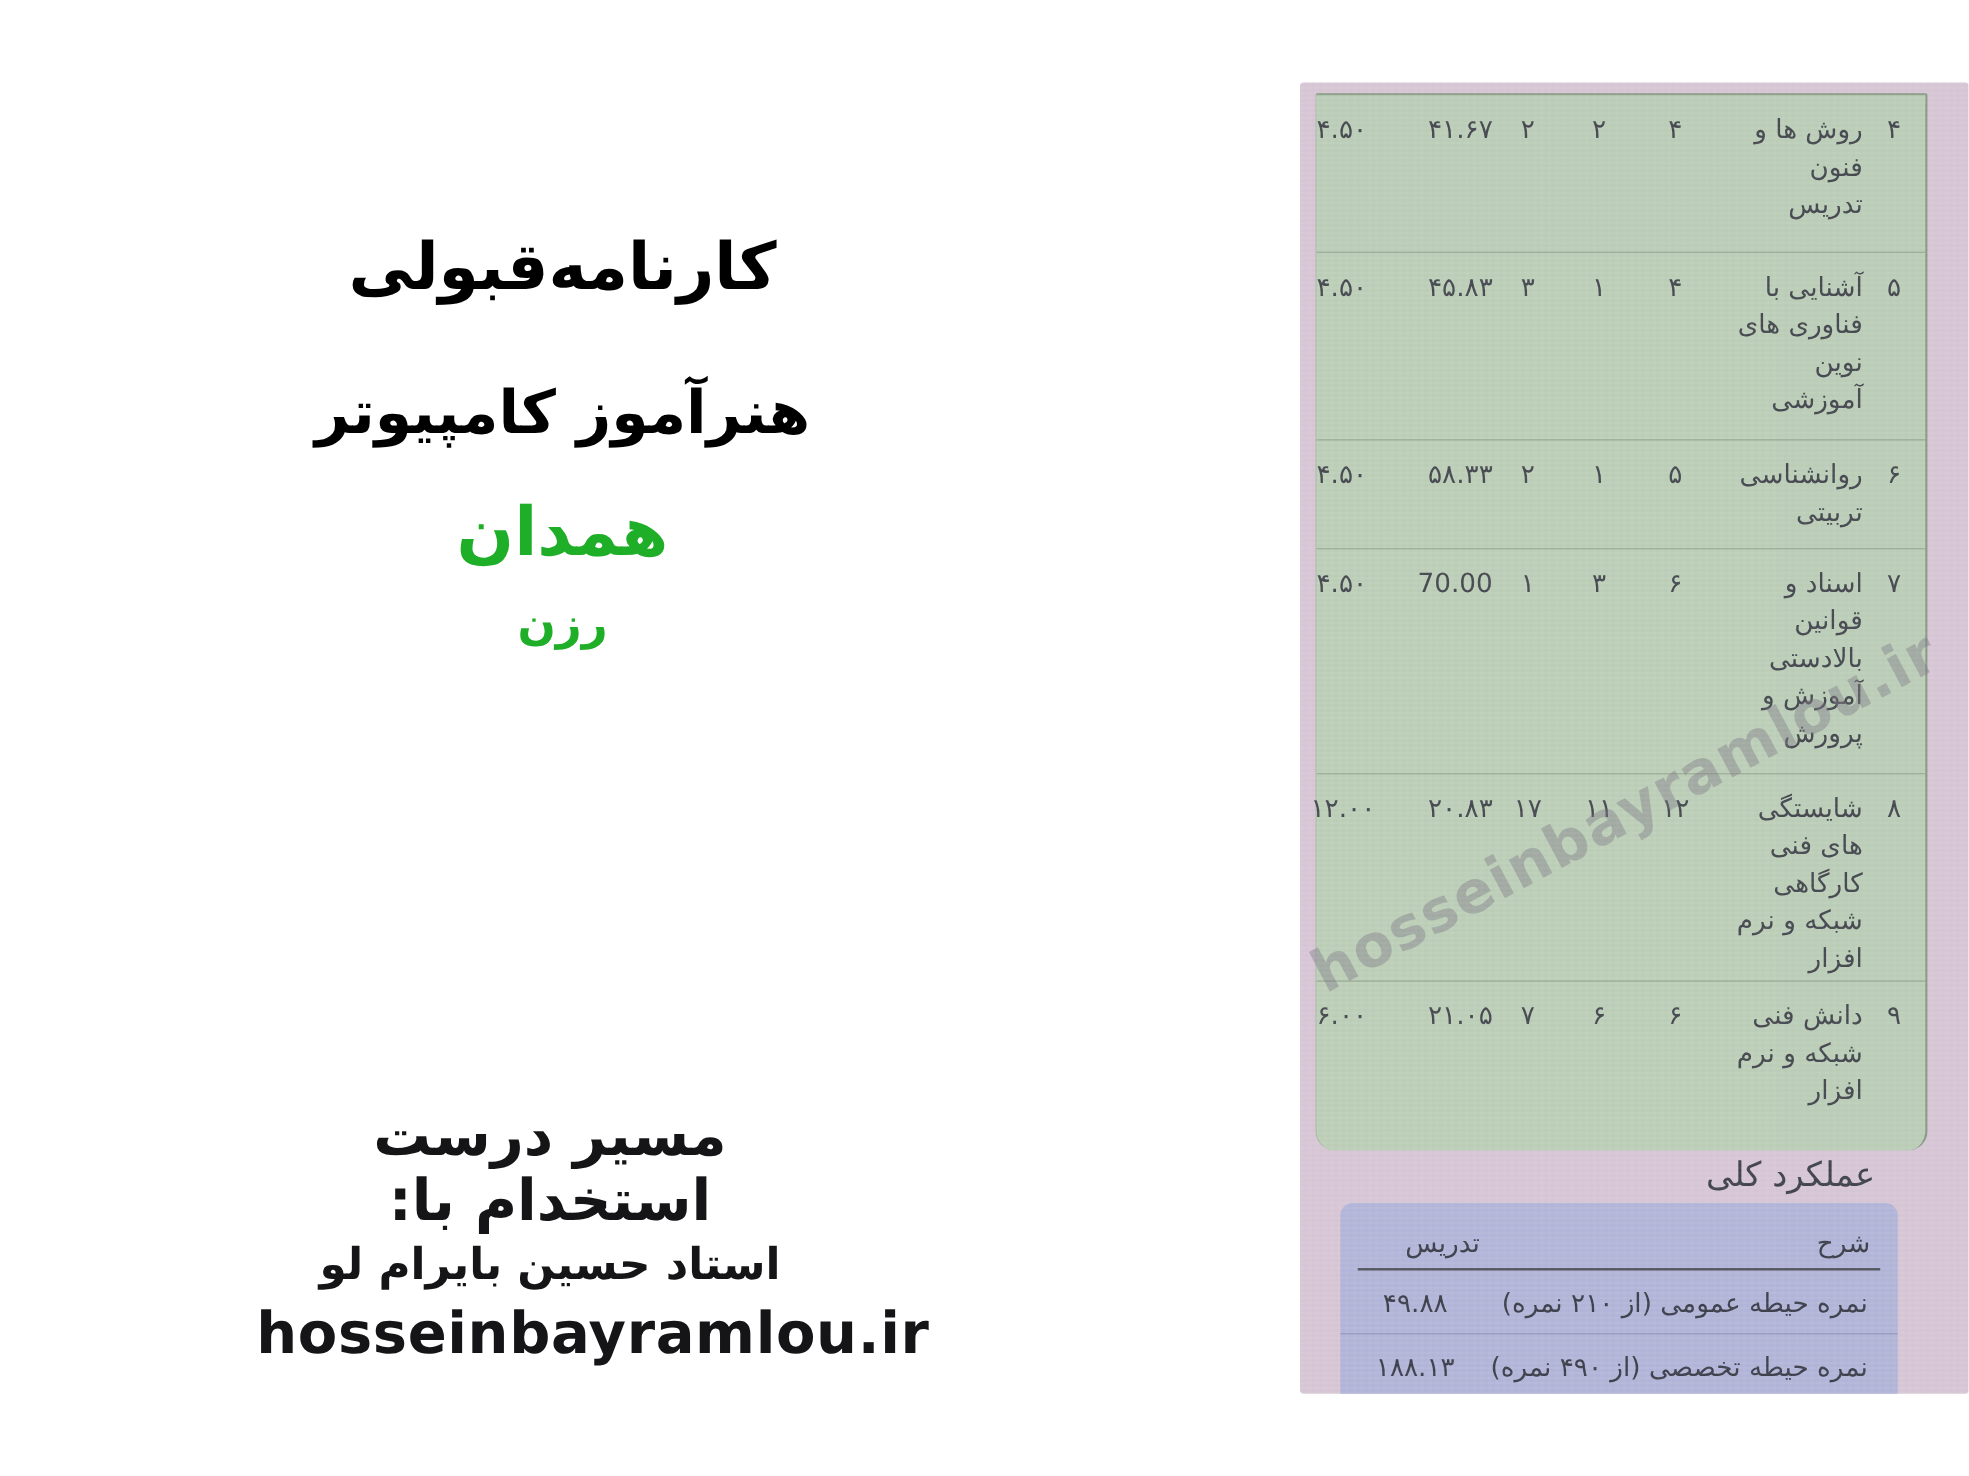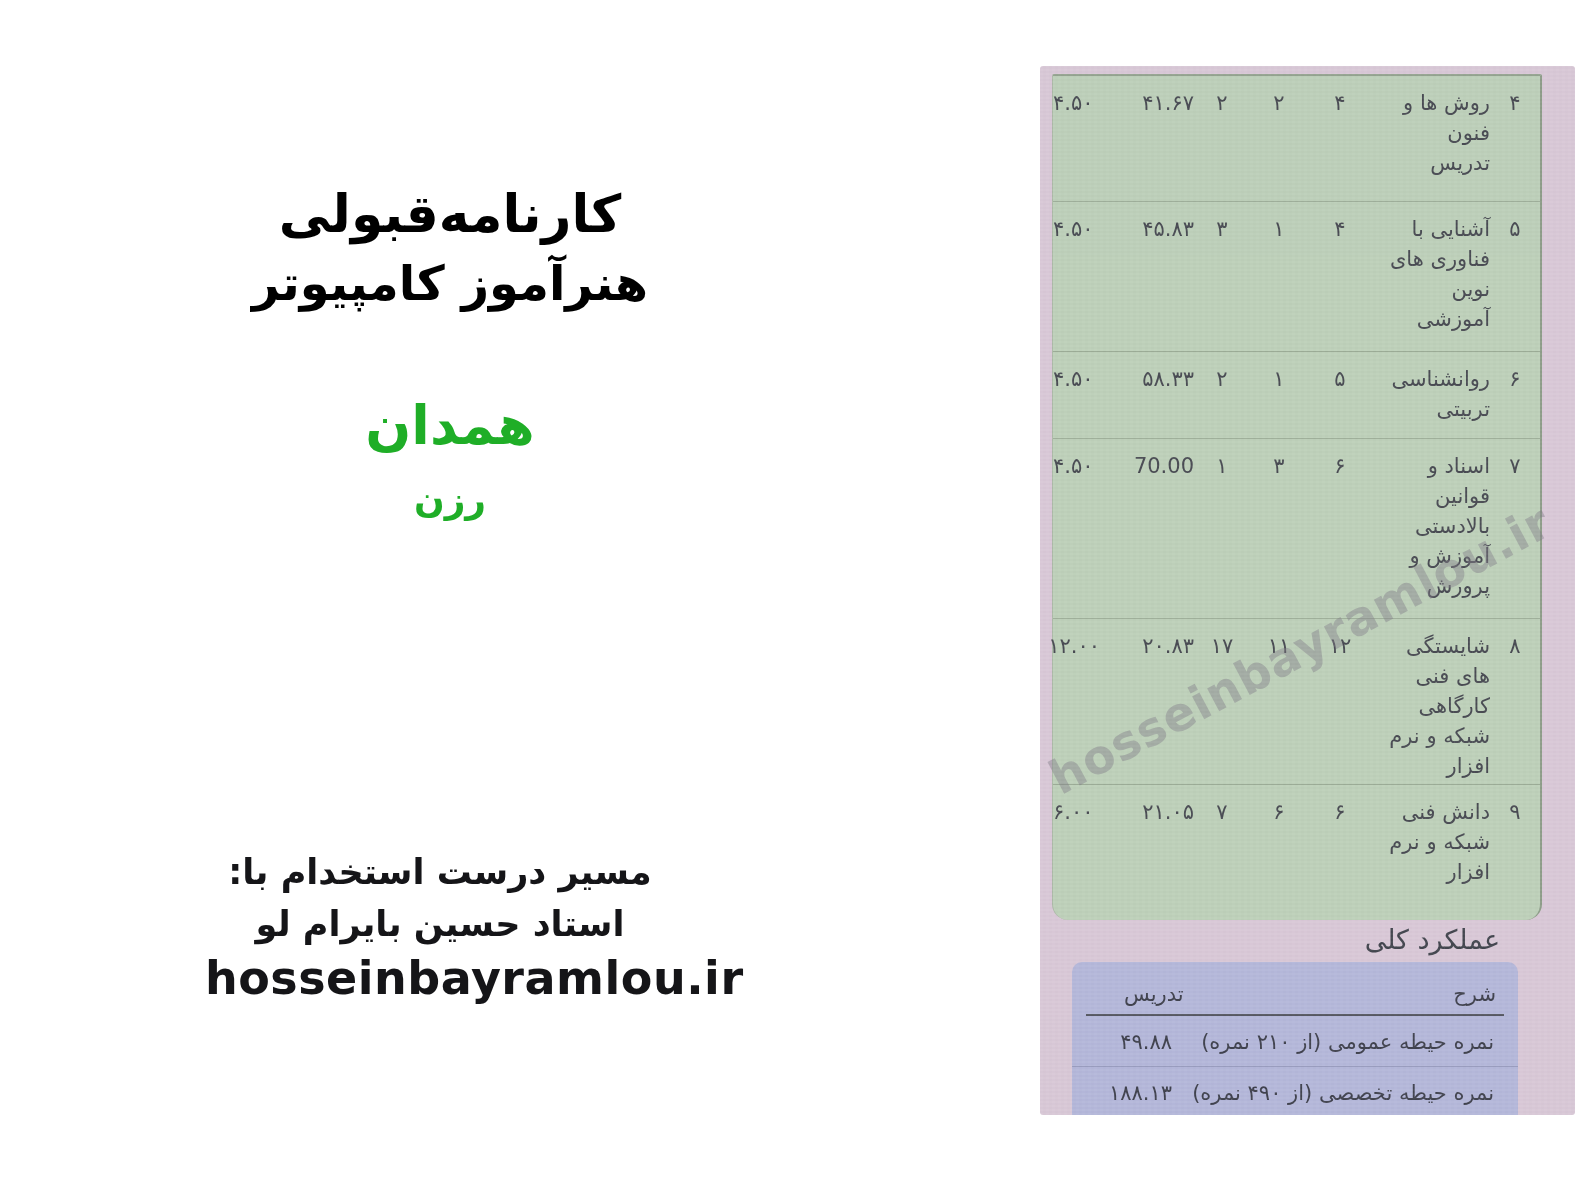--- a/index.html
+++ b/index.html
@@ -6,32 +6,32 @@
   .canvas{
     position:relative;width:1575px;height:1181px;background:#ffffff;overflow:hidden;
     font-family:"DejaVu Sans", sans-serif;
   }
   
   .promo-head{
     position:absolute;left:235px;top:178px;width:430px;
     direction:rtl;text-align:center;color:#000000;font-weight:bold;
   }
   .promo-head .l1{font-size:52px;line-height:72px;}
-  .promo-head .l2{font-size:48px;line-height:66px;}
+  .promo-head .l2{font-size:48px;line-height:66px;margin-top:47px;}
   .promo-loc{
     position:absolute;left:235px;top:388px;width:430px;
     direction:rtl;text-align:center;color:#1fae27;font-weight:bold;
   }
   .promo-loc .city{font-size:54px;line-height:76px;}
   .promo-loc .town{font-size:36px;line-height:72px;}
   .promo-foot{
     position:absolute;left:205px;top:846px;width:470px;
     direction:rtl;text-align:center;color:#151518;font-weight:bold;
   }
-  .promo-foot .f1{font-size:35px;line-height:52px;}
+  .promo-foot .f1{font-size:46px;line-height:52px;margin-top:36px;}
   .promo-foot .f2{font-size:35px;line-height:52px;}
   .promo-foot .f3{direction:ltr;font-size:46px;line-height:56px;letter-spacing:.5px;}
   
   .scan{
     position:absolute;left:1040px;top:66px;width:535px;height:1049px;
     background:#d8c7d6;border-radius:3px;overflow:hidden;
     color:#45474f;direction:rtl;
   }
   .scan::after{ 
     content:"";position:absolute;inset:0;pointer-events:none;opacity:.18;
@@ -75,21 +75,21 @@
     display:flex;justify-content:space-between;align-items:flex-end;
     padding:20px 22px 8px 52px;
   }
   .ohead-rule{height:2px;background:#53555f;margin:0 14px;}
   .orow{
     display:flex;justify-content:space-between;align-items:center;
     padding:14px 24px 12px 20px;
     border-bottom:1px solid rgba(110,112,150,.45);
   }
   .orow:last-child{border-bottom:none;}
-  .orow .oval{min-width:80px;text-align:right;direction:ltr;}
+  .orow .oval{min-width:80px;text-align:center;direction:ltr;}
   .watermark{
     position:absolute;left:-40px;top:556px;width:600px;text-align:center;
     transform:rotate(-28deg);
     font-size:47px;font-weight:bold;letter-spacing:1px;direction:ltr;
     color:rgba(125,120,132,.42);pointer-events:none;white-space:nowrap;
   }
 </style>
 </head>
 <body>
 

